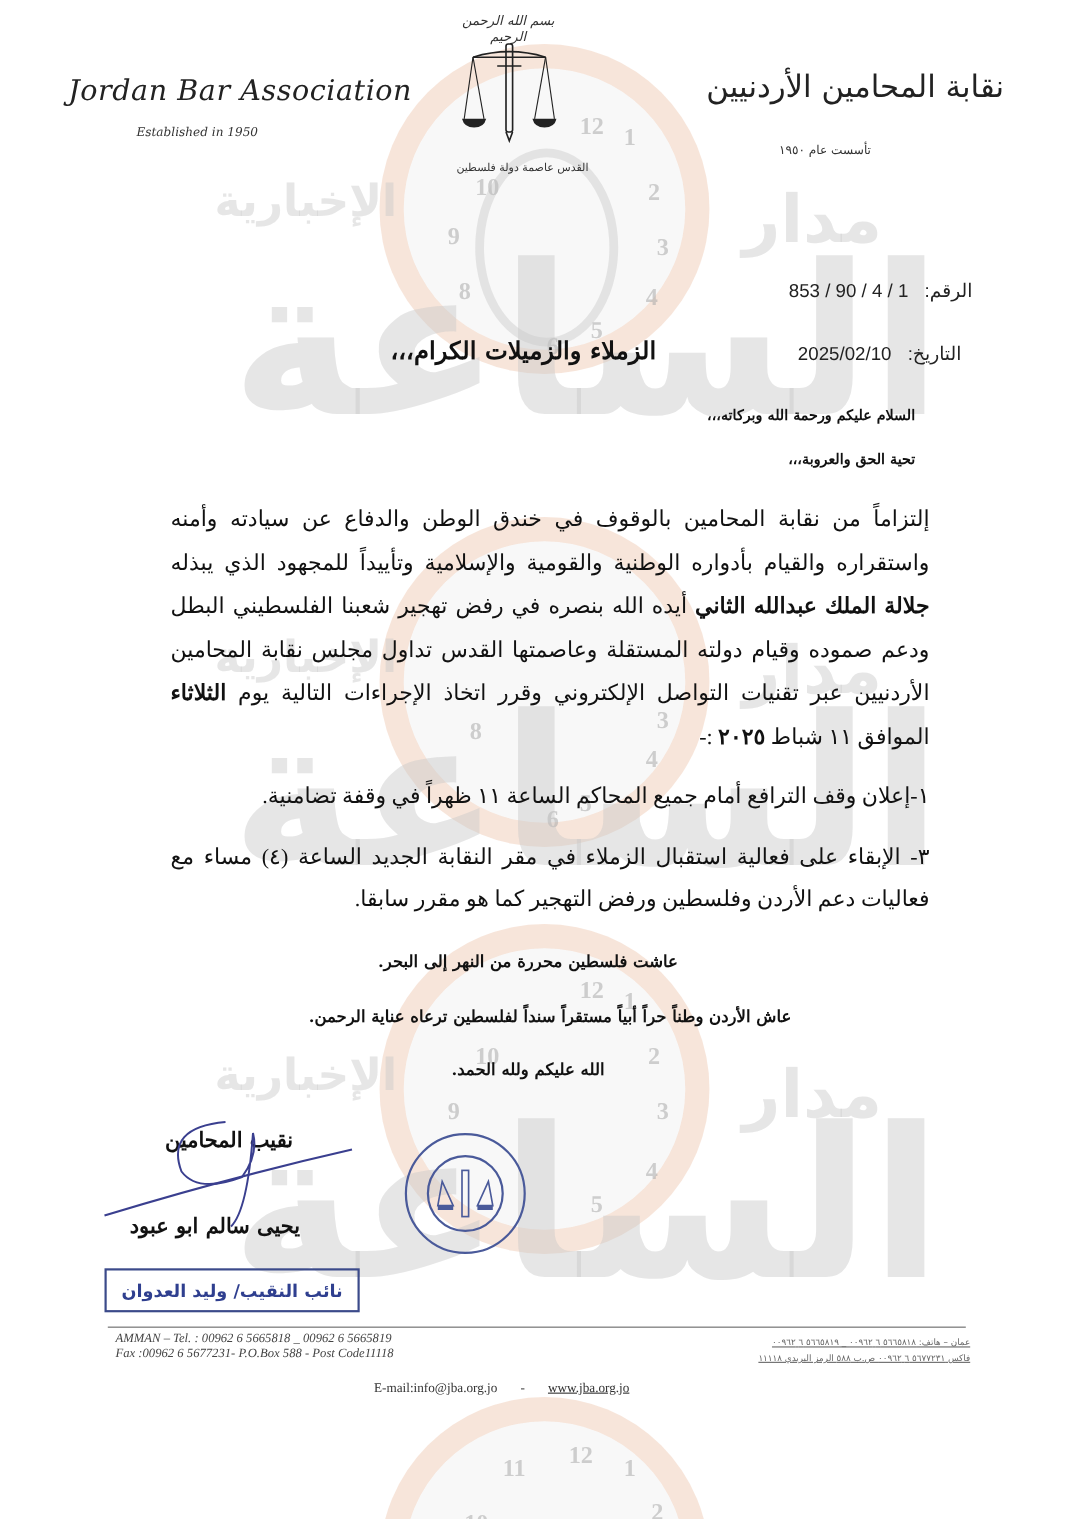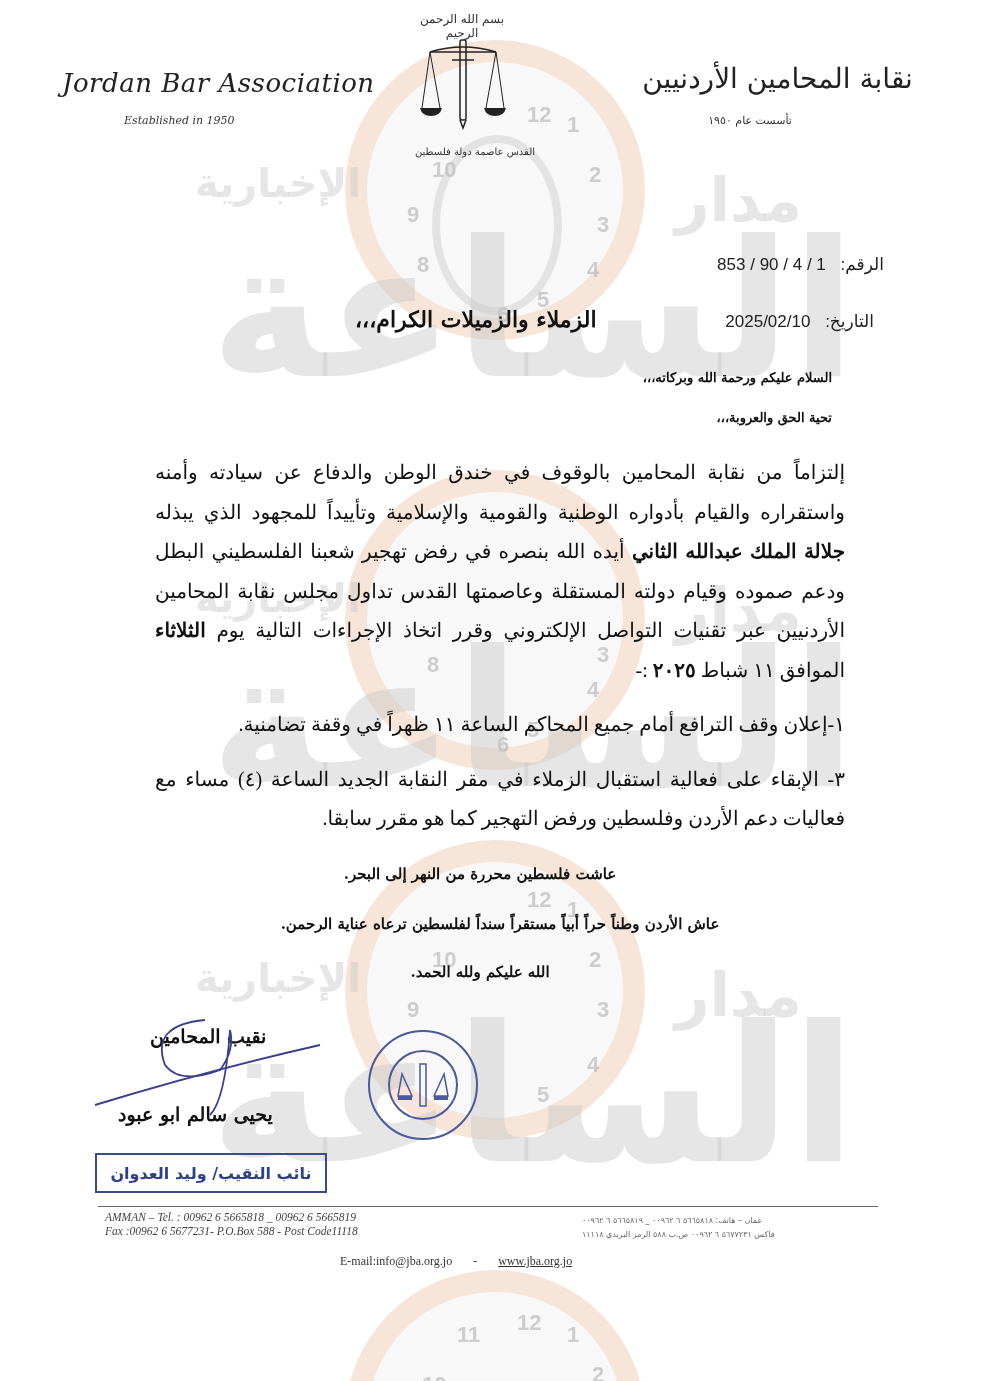--- a/index.html
+++ b/index.html
@@ -11,21 +11,21 @@
   }
   .abs { position: absolute; }
   
   .wm-clock {
     position: absolute; border-radius: 50%;
     border: 22px solid rgba(245, 180, 140, 0.28);
     background: rgba(235, 235, 235, 0.35);
     box-sizing: border-box;
   }
   .wm-clock .num {
-    position: absolute; font-family: Liberation Sans, sans-serif; font-weight: bold;
+    position: absolute; font-family: Liberation Serif, serif; font-weight: bold;
     color: rgba(170,170,170,0.55); font-size: 22px;
   }
   .wm-ring {
     position: absolute; border-radius: 50%;
     border: 8px solid rgba(190,190,190,0.35); box-sizing: border-box;
   }
   .wm-text-big {
     position: absolute; font-family: "DejaVu Sans", sans-serif; font-weight: bold;
     color: rgba(200,200,200,0.45); white-space: nowrap; direction: rtl;
   }
@@ -126,21 +126,21 @@
 
   <div class="wm-text-big" style="left:195px;top:575px;font-size:40px;">الإخبارية</div>
   <div class="wm-text-big" style="left:675px;top:575px;font-size:60px;">مدار</div>
   <div class="wm-text-big" style="left:210px;top:610px;font-size:190px;letter-spacing:-4px;">الساعة</div>
 
   <div class="wm-text-big" style="left:195px;top:955px;font-size:40px;">الإخبارية</div>
   <div class="wm-text-big" style="left:675px;top:960px;font-size:60px;">مدار</div>
   <div class="wm-text-big" style="left:210px;top:985px;font-size:190px;letter-spacing:-4px;">الساعة</div>
 </div>
 
-<div class="abs basmala" style="left:412px;top:12px;width:100px;text-align:center;">بسم الله الرحمن الرحيم</div>
+<div class="abs basmala" style="left:412px;top:12px;width:100px;text-align:center;font-style:italic;">بسم الله الرحمن الرحيم</div>
 
 <div class="abs" style="left:420px;top:38px;width:86px;height:92px;">
   <svg width="86" height="92" viewBox="0 0 86 92">
     <line x1="10" y1="14" x2="76" y2="14" stroke="#222" stroke-width="1.5"></line>
     <path d="M10 14 Q43 4 76 14" fill="none" stroke="#222" stroke-width="1.5"></path>
     <rect x="40" y="2" width="6" height="80" rx="2" fill="none" stroke="#222" stroke-width="1.5"></rect>
     <path d="M40 82 L43 90 L46 82" fill="none" stroke="#222" stroke-width="1.5"></path>
     <line x1="32" y1="22" x2="54" y2="22" stroke="#222" stroke-width="1.5"></line>
     <line x1="10" y1="14" x2="2" y2="70" stroke="#222" stroke-width="1"></line>
     <line x1="10" y1="14" x2="20" y2="70" stroke="#222" stroke-width="1"></line>
@@ -149,21 +149,21 @@
     <line x1="76" y1="14" x2="84" y2="70" stroke="#222" stroke-width="1"></line>
     <path d="M64 70 L86 70 Q84 78 75 78 Q66 78 64 70 Z" fill="#222"></path>
   </svg>
 </div>
 <div class="abs motto" style="left:395px;top:146px;width:140px;text-align:right;">القدس عاصمة دولة فلسطين</div>
 
 <div class="abs eng-title" style="left:62px;top:68px;">Jordan Bar Association</div>
 <div class="abs eng-sub" style="left:124px;top:114px;">Established in 1950</div>
 
 <div class="abs ar-title" style="left:640px;top:62px;width:275px;text-align:center;">نقابة المحامين الأردنيين</div>
-<div class="abs ar-sub" style="left:700px;top:114px;width:100px;text-align:center;">تأسست عام ١٩٥٠</div>
+<div class="abs ar-sub" style="left:700px;top:130px;width:100px;text-align:center;">تأسست عام ١٩٥٠</div>
 
 <div class="abs ref-line" style="right:108px;top:254px;">
   <span class="lbl">الرقم:</span>
   <span class="val">853 / 90 / 4 / 1</span>
 </div>
 <div class="abs ref-line" style="right:118px;top:311px;">
   <span class="lbl">التاريخ:</span>
   <span class="val">2025/02/10</span>
 </div>
 
@@ -200,21 +200,21 @@
   </div>
 </div>
 
 <div class="deputy-box">نائب النقيب/ وليد العدوان</div>
 
 <div class="footer-rule"></div>
 <div class="abs footer-en" style="left:105px;top:1210px;">
   <div>AMMAN – Tel. : 00962 6 5665818 _ 00962 6 5665819</div>
   <div>Fax :00962 6 5677231- P.O.Box 588 - Post Code11118</div>
 </div>
-<div class="abs footer-ar" style="right:110px;top:1214px;width:300px;text-align:left;">
+<div class="abs footer-ar" style="right:110px;top:1214px;width:300px;text-align:right;text-decoration:underline;">
   <div>عمان – هاتف: ٥٦٦٥٨١٨ ٦ ٠٠٩٦٢ _ ٥٦٦٥٨١٩ ٦ ٠٠٩٦٢</div>
   <div>فاكس ٥٦٧٧٢٣١ ٦ ٠٠٩٦٢ ص.ب ٥٨٨ الرمز البريدي ١١١١٨</div>
 </div>
 <div class="abs footer-contact" style="left:340px;top:1254px;">
   <span>E-mail:info@jba.org.jo</span>
   <span style="margin:0 18px;">-</span>
   <a>www.jba.org.jo</a>
 </div>
 
 </body></html>

